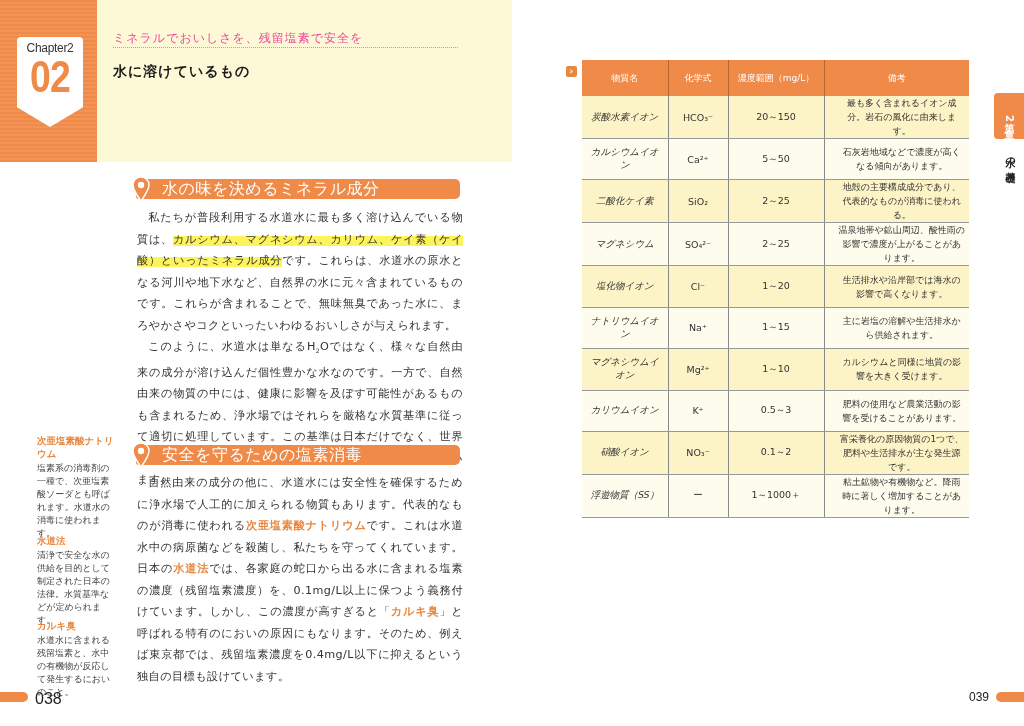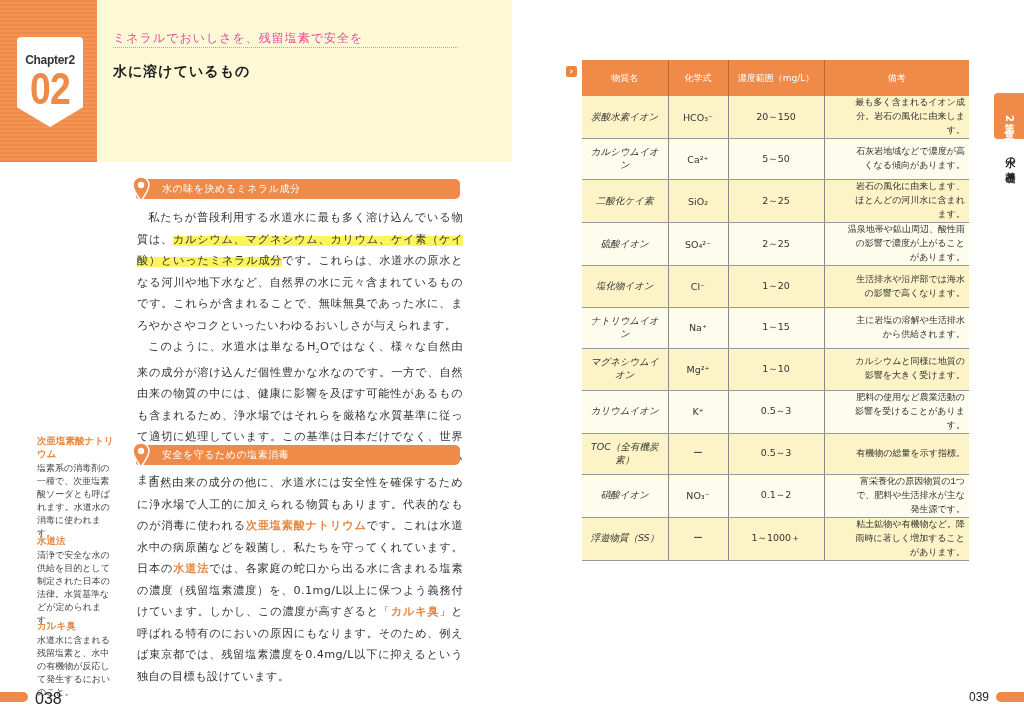--- a/index.html
+++ b/index.html
@@ -16,33 +16,33 @@
     position: absolute; left: 0; top: 0; width: 97px; height: 162px;
     background: repeating-linear-gradient(180deg, #ef8a48 0px, #ef8a48 2px, #f29456 2px, #f29456 4px);
   }
   .chapter-badge {
     position: absolute; left: 17px; top: 37px; width: 66px; height: 90px;
     background: #fff;
     clip-path: polygon(0 0, 100% 0, 100% 78%, 50% 100%, 0 78%);
     border-radius: 4px;
     text-align: center;
   }
-  .chapter-label { display: block; margin-top: 16px; font-family: "Liberation Sans", sans-serif; font-weight: bold; font-size: 12px; color: #333; letter-spacing: -0.3px; }
+  .chapter-label { display: block; margin-top: 4px; font-family: "Liberation Sans", sans-serif; font-weight: normal; font-size: 12px; color: #333; letter-spacing: -0.3px; }
   .chapter-num { display: block; margin-top: -3px; font-family: "Liberation Sans", sans-serif; font-weight: bold; font-size: 44px; color: #ef8a48; letter-spacing: -1px; transform: scaleX(0.85); }
 
   .kicker { position: absolute; left: 113px; top: 30px; font-size: 12px; color: #ec4899; letter-spacing: 1px; }
   .kicker-rule { position: absolute; left: 113px; top: 47px; width: 345px; border-top: 1px dotted #b0a890; }
   .title { position: absolute; left: 113px; top: 63px; font-size: 14px; font-weight: bold; color: #1a1a1a; letter-spacing: 1px; }
   .lead { position: absolute; left: 113px; top: 105px; width: 350px; font-size: 10.5px; font-weight: bold; line-height: 18px; color: #333; }
 
   
   .section-head {
     position: absolute; left: 136px; width: 324px; height: 20px;
     background: #ef8a48; border-radius: 3px 5px 5px 3px;
-    color: #fff; font-size: 10px; line-height: 20px; padding-left: 26px; letter-spacing: 0.5px;
+    color: #fff; font-size: 16px; line-height: 20px; padding-left: 26px; letter-spacing: 0.5px;
   }
   .pin {
     position: absolute; left: -4px; top: -3px; width: 18px; height: 26px;
   }
   .sh1 { top: 179px; }
   .sh2 { top: 445px; }
 
   .body-text { position: absolute; left: 137px; width: 326px; font-size: 11.2px; line-height: 21.5px; color: #333; letter-spacing: 0.4px; text-align: justify; }
   .bt1 { top: 207px; }
   .bt2 { top: 472px; }
@@ -74,21 +74,21 @@
   table.data th {
     background: #ef8a48; color: #fff; font-weight: normal; height: 36px;
     border-left: 1px solid #b8662e; font-size: 9px;
   }
   table.data th:first-child { border-left: none; }
   table.data td {
     height: 41.4px; border-left: 1px solid #888; border-bottom: 1px solid #999;
     text-align: center; vertical-align: middle; padding: 0 4px;
   }
   table.data td:first-child { border-left: none; font-style: italic; }
-  table.data td.note { text-align: right; font-size: 9px; line-height: 14px; padding-left: 23px; font-family: Liberation Mono, monospace; }
+  table.data td.note { text-align: center; font-size: 9px; line-height: 14px; padding-left: 14px; }
   table.data tr:nth-child(odd) td { background: #fcf4c6; }
   table.data tr:nth-child(even) td { background: #fefcec; }
 
   
   .side-tab {
     position: absolute; left: 994px; top: 93px; width: 30px; height: 46px;
     background: #ef8a48; border-radius: 4px 0 0 4px; color: #fff; font-size: 10px; font-weight: bold;
     writing-mode: vertical-rl; text-align: center; line-height: 30px; padding-top: 4px;
   }
   .side-label {
@@ -183,24 +183,24 @@
       <tr>
         <td>カルシウムイオン</td>
         <td>Ca²⁺</td>
         <td>5～50</td>
         <td class="note">石灰岩地域などで濃度が高くなる傾向があります。</td>
       </tr>
       <tr>
         <td>二酸化ケイ素</td>
         <td>SiO₂</td>
         <td>2～25</td>
-        <td class="note">岩石の風化に由来します、ほとんどの河川水に含まれます。</td>
-      </tr>
-      <tr>
-        <td>硫酸イオン</td>
+        <td class="note">地殻の主要構成成分であり、代表的なものが消毒に使われる。</td>
+      </tr>
+      <tr>
+        <td>マグネシウム</td>
         <td>SO₄²⁻</td>
         <td>2～25</td>
         <td class="note">温泉地帯や鉱山周辺、酸性雨の影響で濃度が上がることがあります。</td>
       </tr>
       <tr>
         <td>塩化物イオン</td>
         <td>Cl⁻</td>
         <td>1～20</td>
         <td class="note">生活排水や沿岸部では海水の影響で高くなります。</td>
       </tr>
@@ -216,26 +216,20 @@
         <td>1～10</td>
         <td class="note">カルシウムと同様に地質の影響を大きく受けます。</td>
       </tr>
       <tr>
         <td>カリウムイオン</td>
         <td>K⁺</td>
         <td>0.5～3</td>
         <td class="note">肥料の使用など農業活動の影響を受けることがあります。</td>
       </tr>
       <tr>
-        <td>TOC（全有機炭素）</td>
-        <td>ー</td>
-        <td>0.5～3</td>
-        <td class="note">有機物の総量を示す指標。</td>
-      </tr>
-      <tr>
         <td>硝酸イオン</td>
         <td>NO₃⁻</td>
         <td>0.1～2</td>
         <td class="note">富栄養化の原因物質の1つで、肥料や生活排水が主な発生源です。</td>
       </tr>
       <tr>
         <td>浮遊物質（SS）</td>
         <td>ー</td>
         <td>1～1000＋</td>
         <td class="note">粘土鉱物や有機物など。降雨時に著しく増加することがあります。</td>

